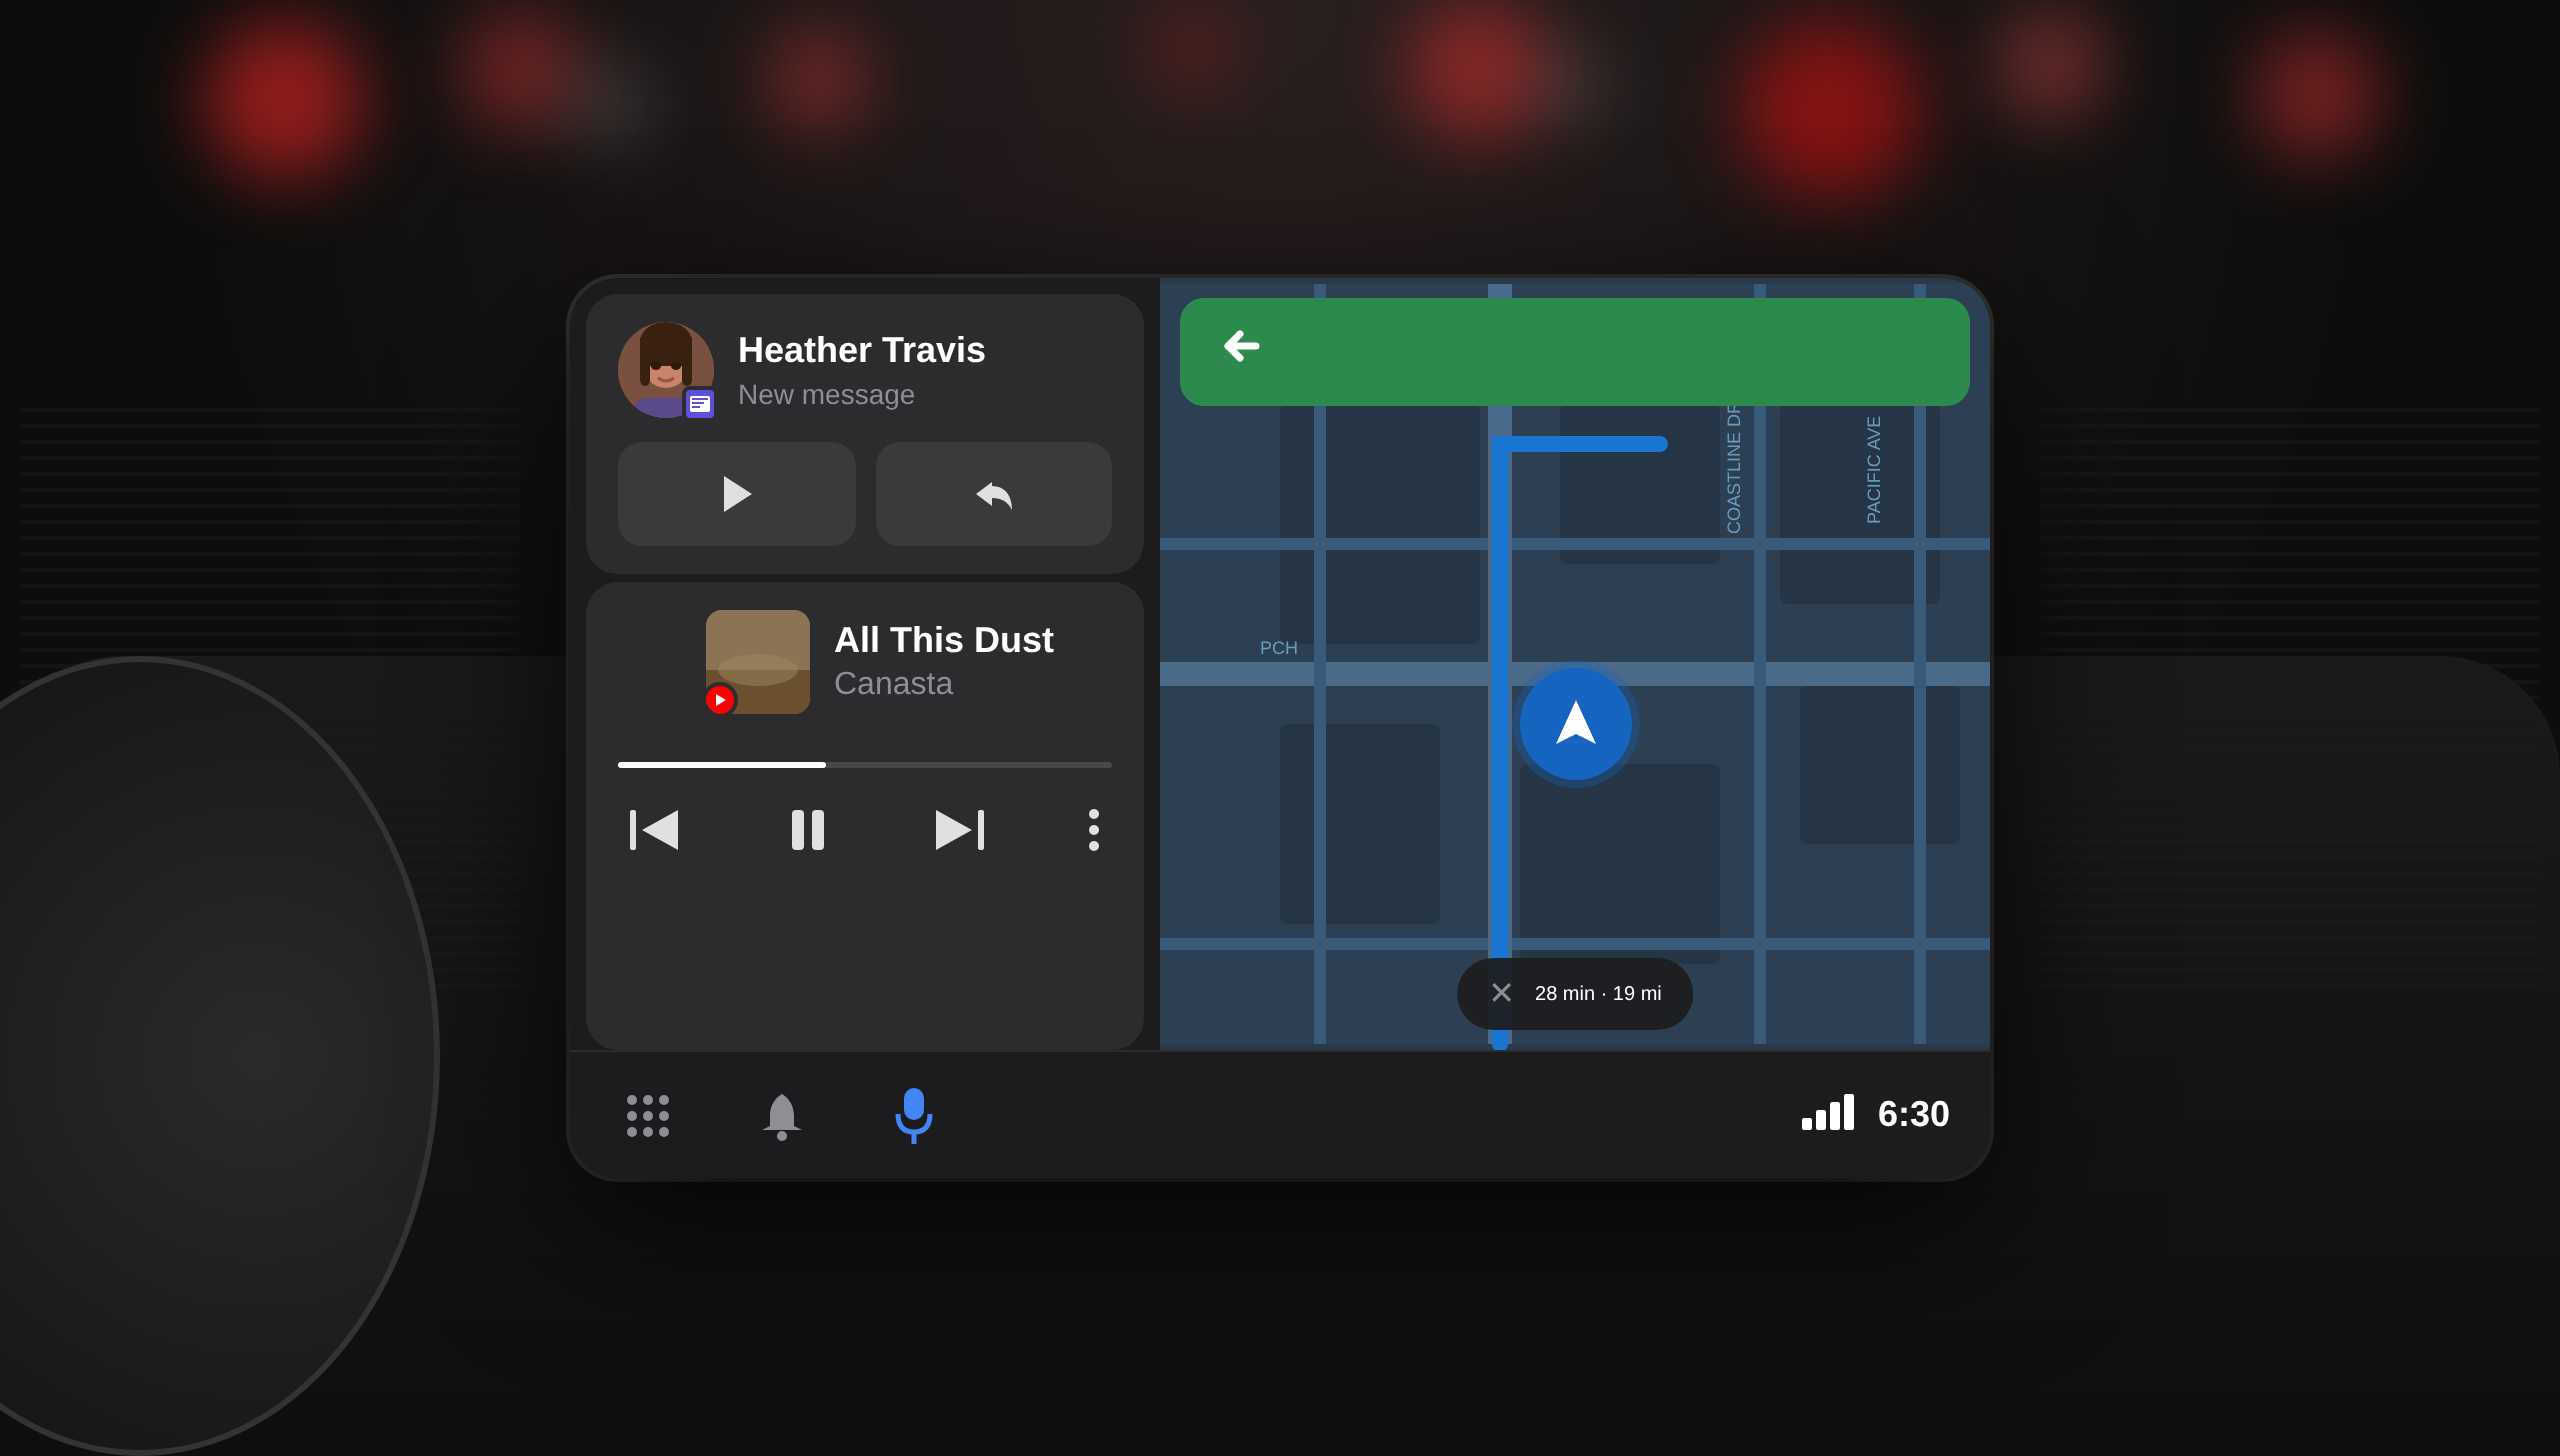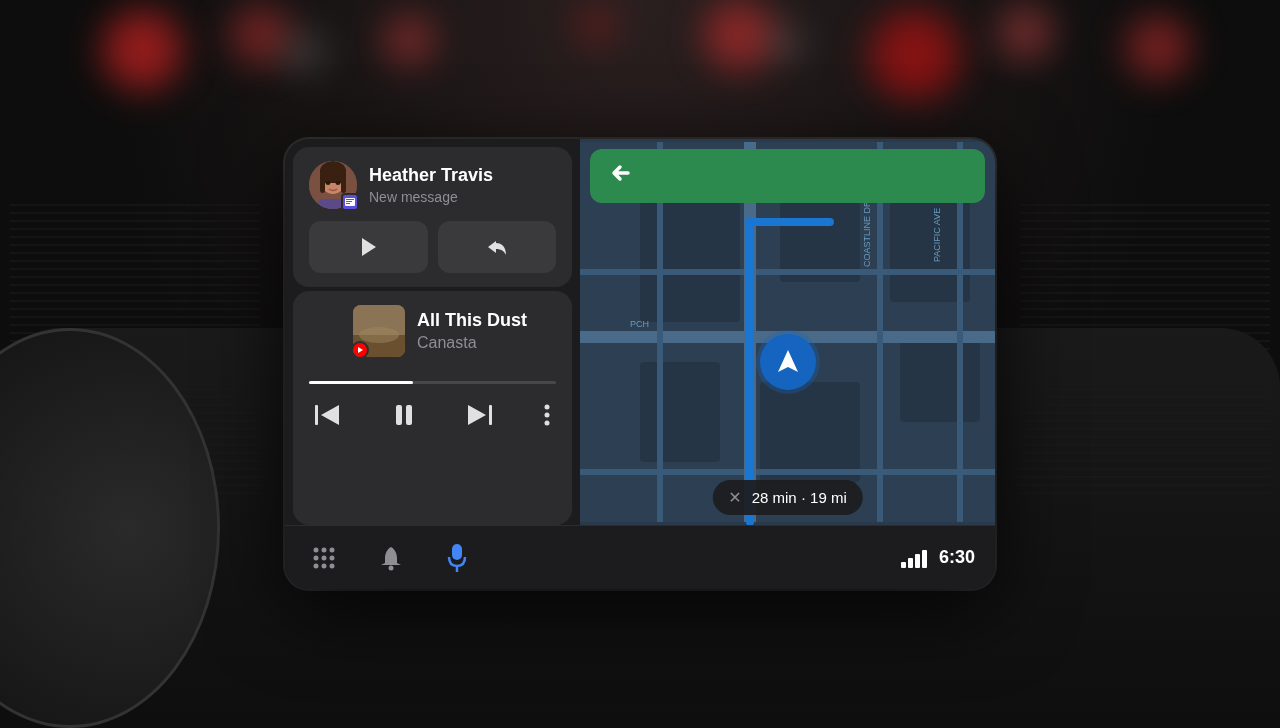--- a/index.html
+++ b/index.html
@@ -389,21 +389,21 @@
       white-space: nowrap;
     }
 
     .eta-close {
       color: #8e8e93;
       font-size: 16px;
     }
 
     .eta-text {
       color: #ffffff;
-      font-size: 15px;
+      font-size: 10px;
       font-weight: 500;
     }
 
     
     .bottom-bar {
       height: 64px;
       background: #1c1c1e;
       display: flex;
       align-items: center;
       justify-content: space-between;
@@ -423,21 +423,21 @@
       cursor: pointer;
       color: #8e8e93;
       display: flex;
       align-items: center;
       justify-content: center;
       padding: 6px;
     }
 
     .bottom-right {
       display: flex;
-      align-items: flex-end;
+      align-items: flex-start;
       gap: 12px;
     }
 
     .signal-bars {
       display: flex;
       align-items: flex-end;
       gap: 2px;
     }
 
     .signal-bar {

